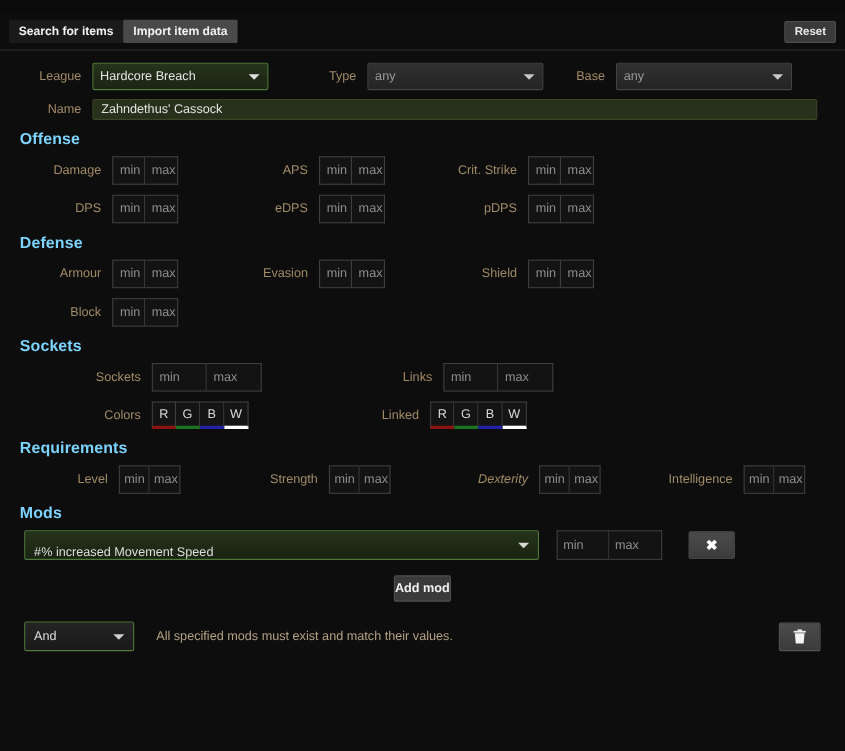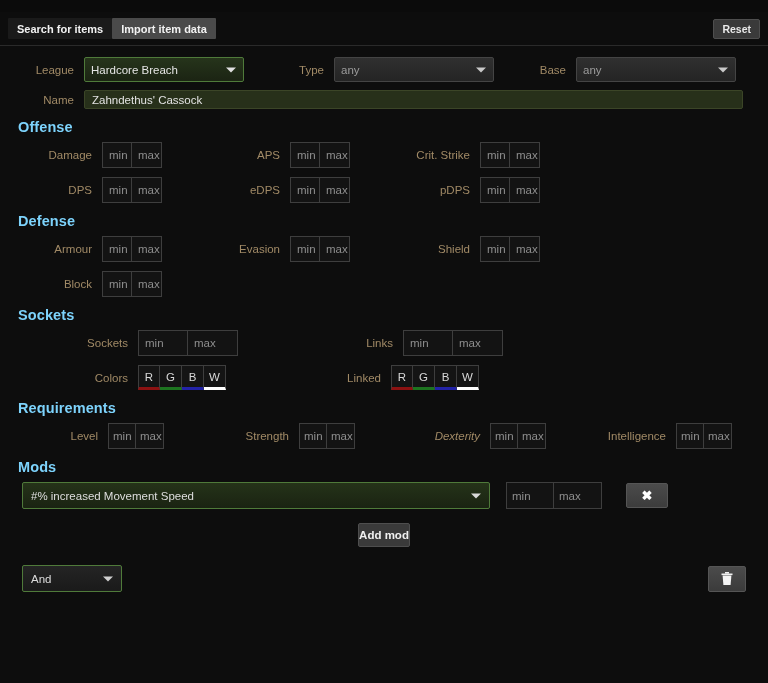--- a/index.html
+++ b/index.html
@@ -182,21 +182,21 @@
   
   .mod-sel {
     width: 468px;
     height: 27px;
     background: linear-gradient(#253319, #1a2312);
     border: 1px solid #4f7a3a;
     border-radius: 2px;
     color: #dedede;
     font-size: 11.5px;
     display: flex;
-    align-items: center;
+    align-items: flex-end;
     padding: 0 8px;
     position: relative;
     cursor: pointer;
   }
   .mod-sel .caret {
     position: absolute; right: 8px; top: 50%;
     transform: translateY(-50%);
     width: 0; height: 0;
     border-left: 5px solid transparent;
     border-right: 5px solid transparent;
@@ -283,21 +283,21 @@
       <div class="lbl" style="width:76px;">League</div>
       <div class="sel green" style="width:160px;">
         <span>Hardcore Breach</span>
         <span class="caret"></span>
       </div>
       <div class="lbl" style="width:90px;">Type</div>
       <div class="sel" style="width:160px;">
         <span>any</span>
         <span class="caret"></span>
       </div>
-      <div class="lbl" style="width:82px;">Base</div>
+      <div class="lbl" style="width:66px;">Base</div>
       <div class="sel" style="width:160px;">
         <span>any</span>
         <span class="caret"></span>
       </div>
     </div>
 
     <div class="row" style="margin-top:8px;">
       <div class="lbl" style="width:76px;">Name</div>
       <div class="txt" style="width:659px;">
         <span>Zahndethus' Cassock</span>
@@ -447,20 +447,21 @@
       <div class="addmod">
         <span>Add mod</span>
       </div>
     </div>
 
     <div class="row" style="margin-top:18px;margin-left:14px;">
       <div class="andsel">
         <span>And</span>
         <span class="caret"></span>
       </div>
+      <div class="andnote">All specified mods must exist and match their values.</div>
       <div class="trash-btn" style="margin-left:auto;margin-right:14px;">
         <svg width="12" height="14" viewBox="0 0 12 14">
           <rect x="0.5" y="1.5" width="11" height="1.6" fill="#f0f0f0"></rect>
           <rect x="4" y="0" width="4" height="1.6" fill="#f0f0f0"></rect>
           <path d="M1.6 3.6 h8.8 l-0.8 9.4 h-7.2 z" fill="#f4f4f4"></path>
         </svg>
       </div>
     </div>
 
   </div>

